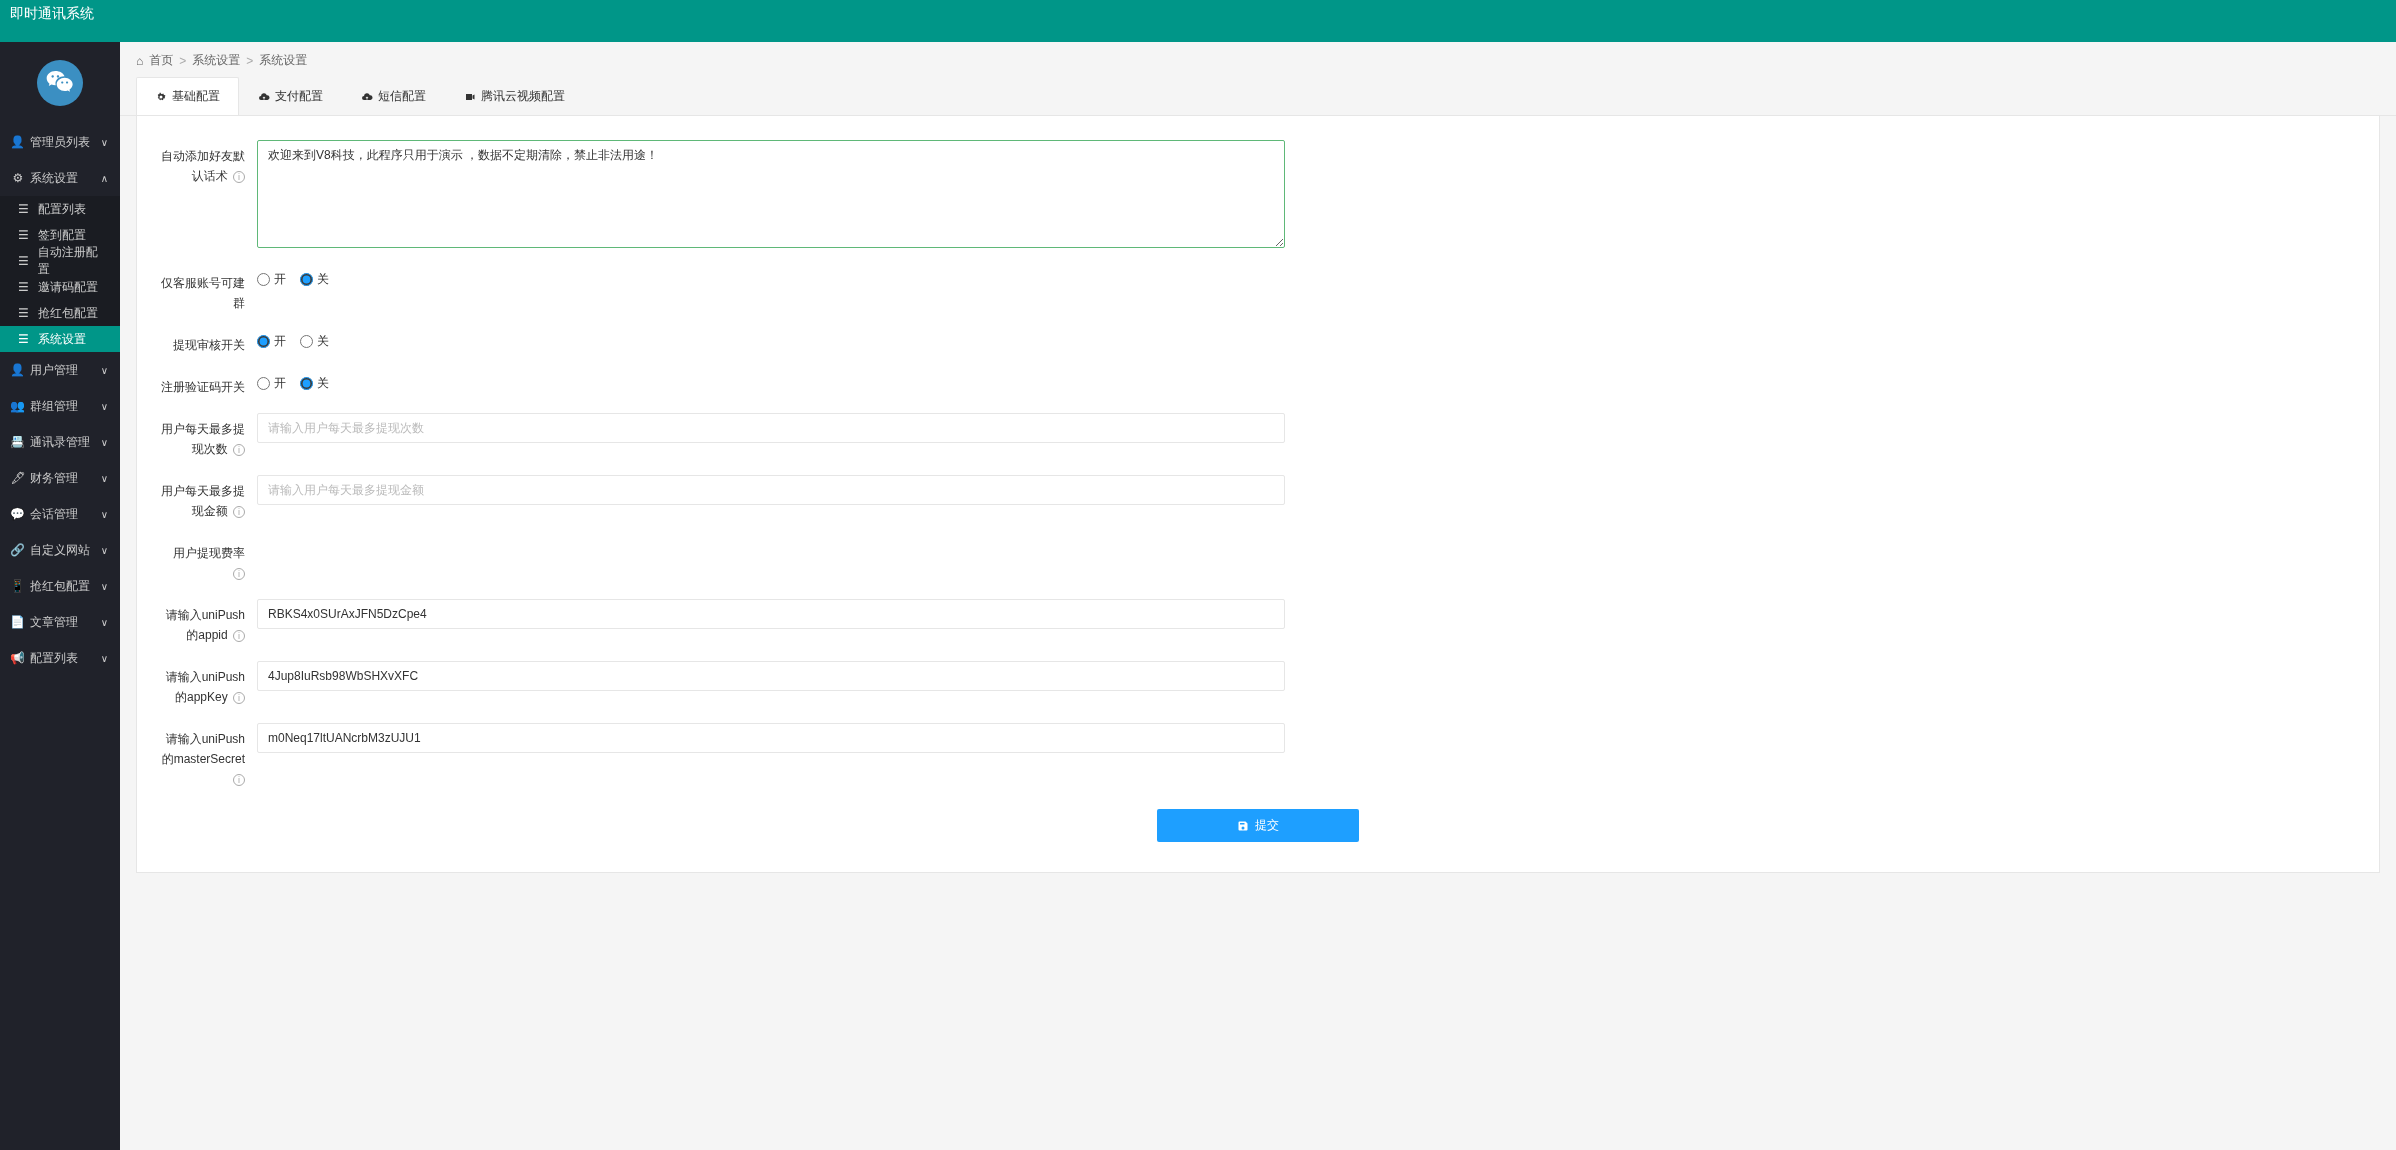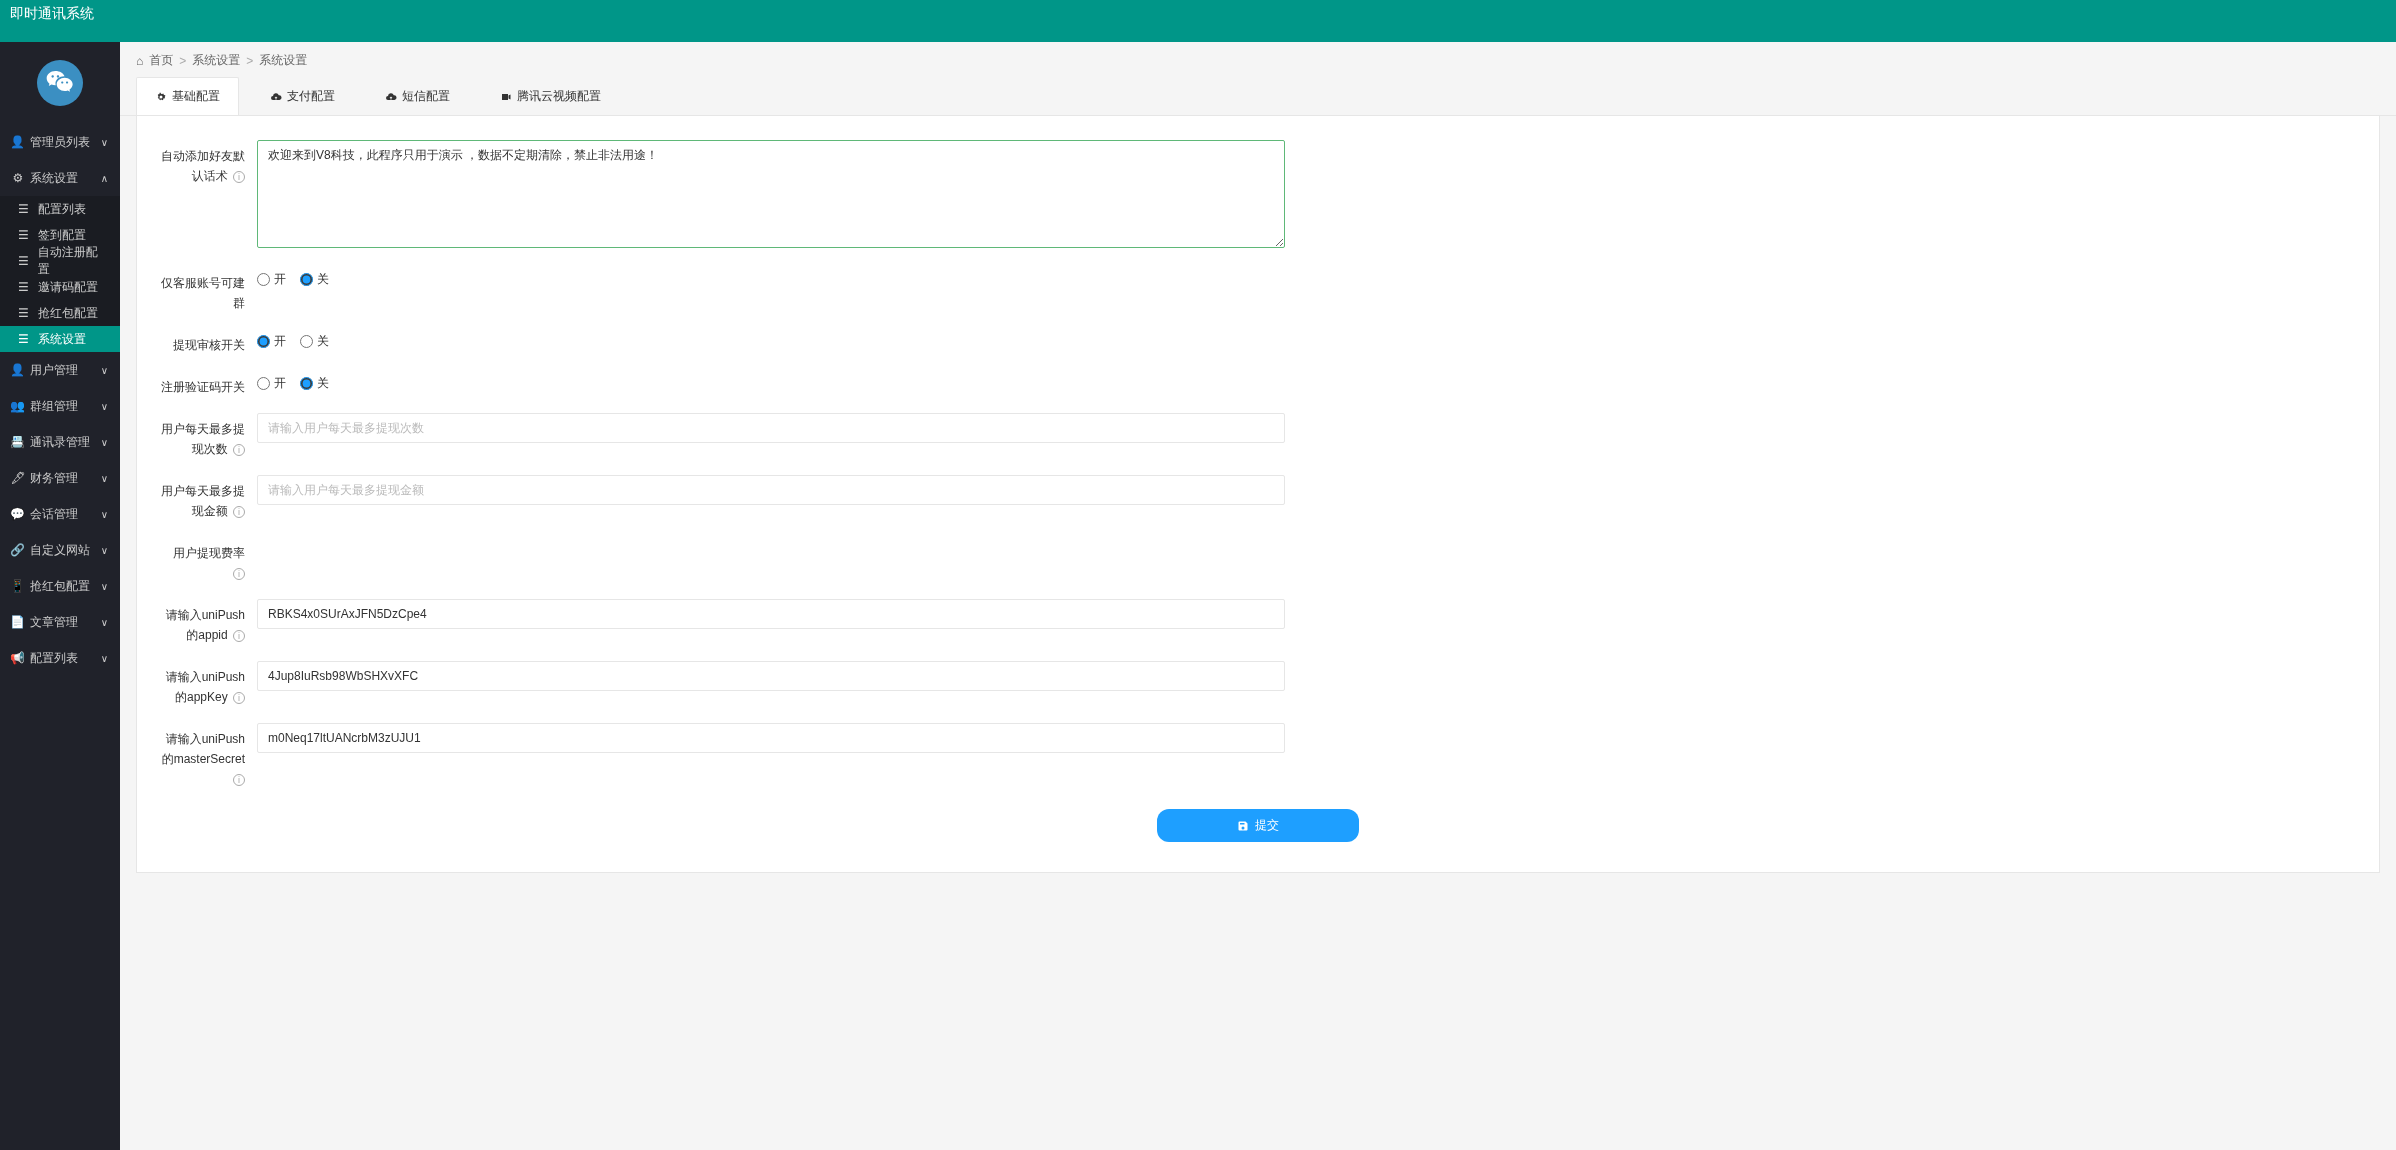--- a/index.html
+++ b/index.html
@@ -23,21 +23,21 @@
 .sub-item { display: flex; align-items: center; gap: 8px; padding: 0 12px 0 18px; height: 26px; cursor: pointer; font-size: 12px; }
 .sub-item.active { background: #009688; color: #fff; }
 .sub-item .sicon { width: 12px; display: inline-flex; }
 
 .main { flex: 1; background: #f5f5f5; overflow-y: auto; display: flex; flex-direction: column; }
 .breadcrumb { padding: 10px 16px 8px; font-size: 12px; color: #666; display: flex; align-items: center; gap: 6px; }
 .breadcrumb .home-icon { font-size: 12px; }
 .breadcrumb .sep { color: #aaa; }
 
 .tabs-wrap { background: #f5f5f5; padding: 0 16px; border-bottom: 1px solid #e6e6e6; }
-.tabs { display: flex; gap: 12px; }
+.tabs { display: flex; gap: 0; }
 .tab { padding: 10px 18px; font-size: 12px; color: #333; cursor: pointer; border: 1px solid transparent; border-bottom: none; display: flex; align-items: center; gap: 5px; }
 .tab.active { background: #fff; border-color: #e6e6e6; border-radius: 2px 2px 0 0; }
 .tab .ticon { width: 12px; display: inline-flex; }
 
 .content { background: #fff; margin: 0 16px 16px; padding: 24px 20px 30px; border: 1px solid #e6e6e6; border-top: none; }
 
 .form-row { display: flex; margin-bottom: 16px; align-items: flex-start; }
 .form-label { width: 100px; text-align: right; padding-right: 12px; font-size: 12px; color: #333; line-height: 20px; padding-top: 6px; }
 .form-label .info-icon { display: inline-block; width: 12px; height: 12px; border: 1px solid #aaa; border-radius: 50%; font-size: 9px; line-height: 11px; text-align: center; color: #aaa; margin-left: 2px; vertical-align: middle; }
 .form-control { flex: 1; max-width: 1028px; }
@@ -45,21 +45,21 @@
 textarea.input, input.input { width: 100%; border: 1px solid #e6e6e6; border-radius: 2px; padding: 6px 10px; font-size: 12px; color: #333; font-family: inherit; }
 textarea.input { height: 108px; resize: both; border-color: #5fb878; outline: none; }
 input.input { height: 30px; }
 input.input::placeholder { color: #bbb; }
 
 .radio-group { display: flex; gap: 14px; align-items: center; padding-top: 4px; }
 .radio-opt { display: flex; align-items: center; gap: 4px; cursor: pointer; font-size: 12px; }
 .radio-opt input { accent-color: #1e9fff; }
 
 .submit-wrap { text-align: center; margin-top: 20px; }
-.submit-btn { background: #1e9fff; color: #fff; border: none; padding: 8px 80px; font-size: 12px; border-radius: 12px; cursor: pointer; display: inline-flex; align-items: center; gap: 6px; }
+.submit-btn { background: #1e9fff; color: #fff; border: none; padding: 8px 80px; font-size: 12px; border-radius: 2px; cursor: pointer; display: inline-flex; align-items: center; gap: 6px; }
 
 svg.i { width: 12px; height: 12px; fill: currentColor; }
 </style>
 </head>
 <body>
 
 <div class="topbar">
   <span>即时通讯系统</span>
 </div>
 

